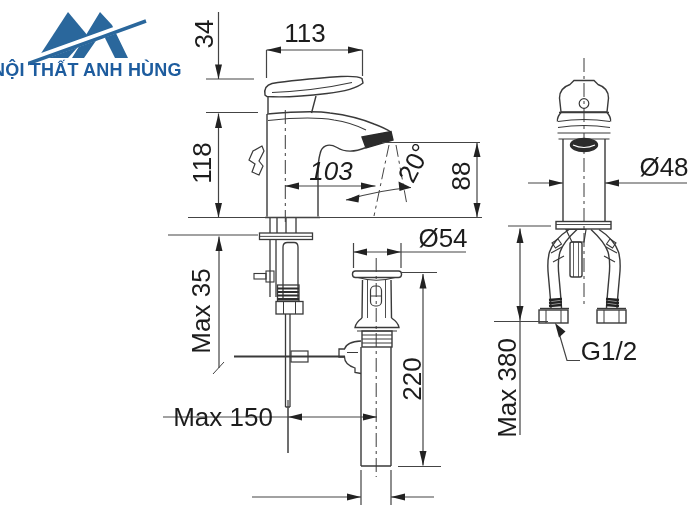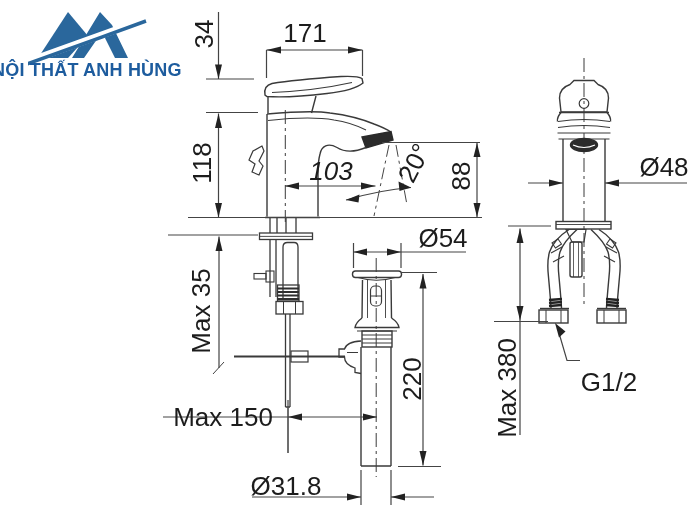--- a/index.html
+++ b/index.html
@@ -200,26 +200,25 @@
 
   <svg width="120" height="60" viewBox="0 0 120 60" style="left:28px;top:6px;">
     <path d="M10,52 L40,6 L60,30 L40,52 Z" fill="#2a679c"></path>
     <path d="M44,52 L72,6 L84,19 L100,52 L87,52 L74,26 L56,52 Z" fill="#2a679c"></path>
     <path d="M-4,57 C40,41 76,28 118,13" stroke="#ffffff" stroke-width="7" fill="none"></path>
     <path d="M-4,59 C40,43 77,30 118,15" stroke="#2a679c" stroke-width="3.5" fill="none"></path>
   </svg>
   <div class="brand-text">NỘI THẤT ANH HÙNG</div>
 
   <div class="lbl rot" style="left:204px;top:34px;">34</div>
-  <div class="lbl" style="left:305px;top:33px;">171</div>
+  <div class="lbl" style="left:305px;top:33px;">113</div>
   <div class="lbl rot" style="left:202px;top:163px;">118</div>
   <div class="lbl" style="left:331px;top:171px;font-style:italic;">103</div>
   <div class="lbl rot63" style="left:414px;top:163px;">20°</div>
   <div class="lbl rot" style="left:461px;top:176px;">88</div>
   <div class="lbl" style="left:443px;top:238px;">Ø54</div>
   <div class="lbl rot" style="left:201px;top:311px;">Max 35</div>
   <div class="lbl rot" style="left:412px;top:379px;">220</div>
   <div class="lbl" style="left:223px;top:401px;margin-top:16px;">Max 150</div>
-  <div class="lbl" style="left:286px;top:486px;">Ø31.8</div>
   <div class="lbl" style="left:664px;top:167px;text-align:right;">Ø48</div>
   <div class="lbl rot" style="left:507px;top:388px;">Max 380</div>
-  <div class="lbl" style="left:609px;top:351px;margin-top:31px;">G1/2</div>
+  <div class="lbl" style="left:609px;top:351px;">G1/2</div>
 </div>
 
 </body></html>

